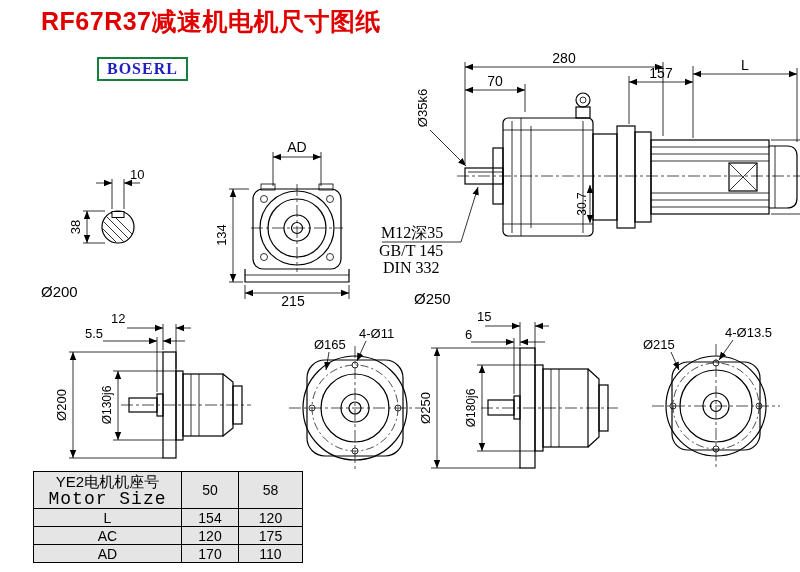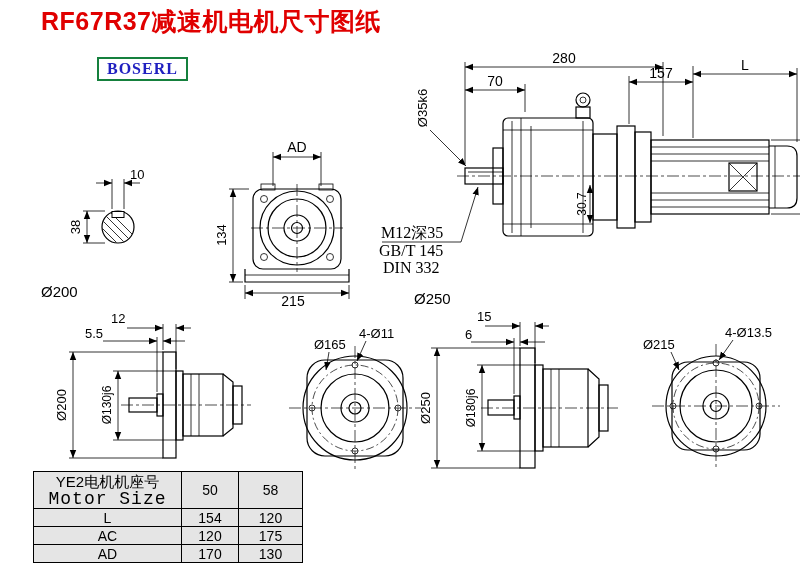--- a/index.html
+++ b/index.html
@@ -303,18 +303,18 @@
         <td>120</td>
       </tr>
       <tr>
         <td>AC</td>
         <td>120</td>
         <td>175</td>
       </tr>
       <tr>
         <td>AD</td>
         <td>170</td>
-        <td>130</td>
+        <td>110</td>
       </tr>
     </tbody>
   </table>
 
 </div>
 
 </body></html>

